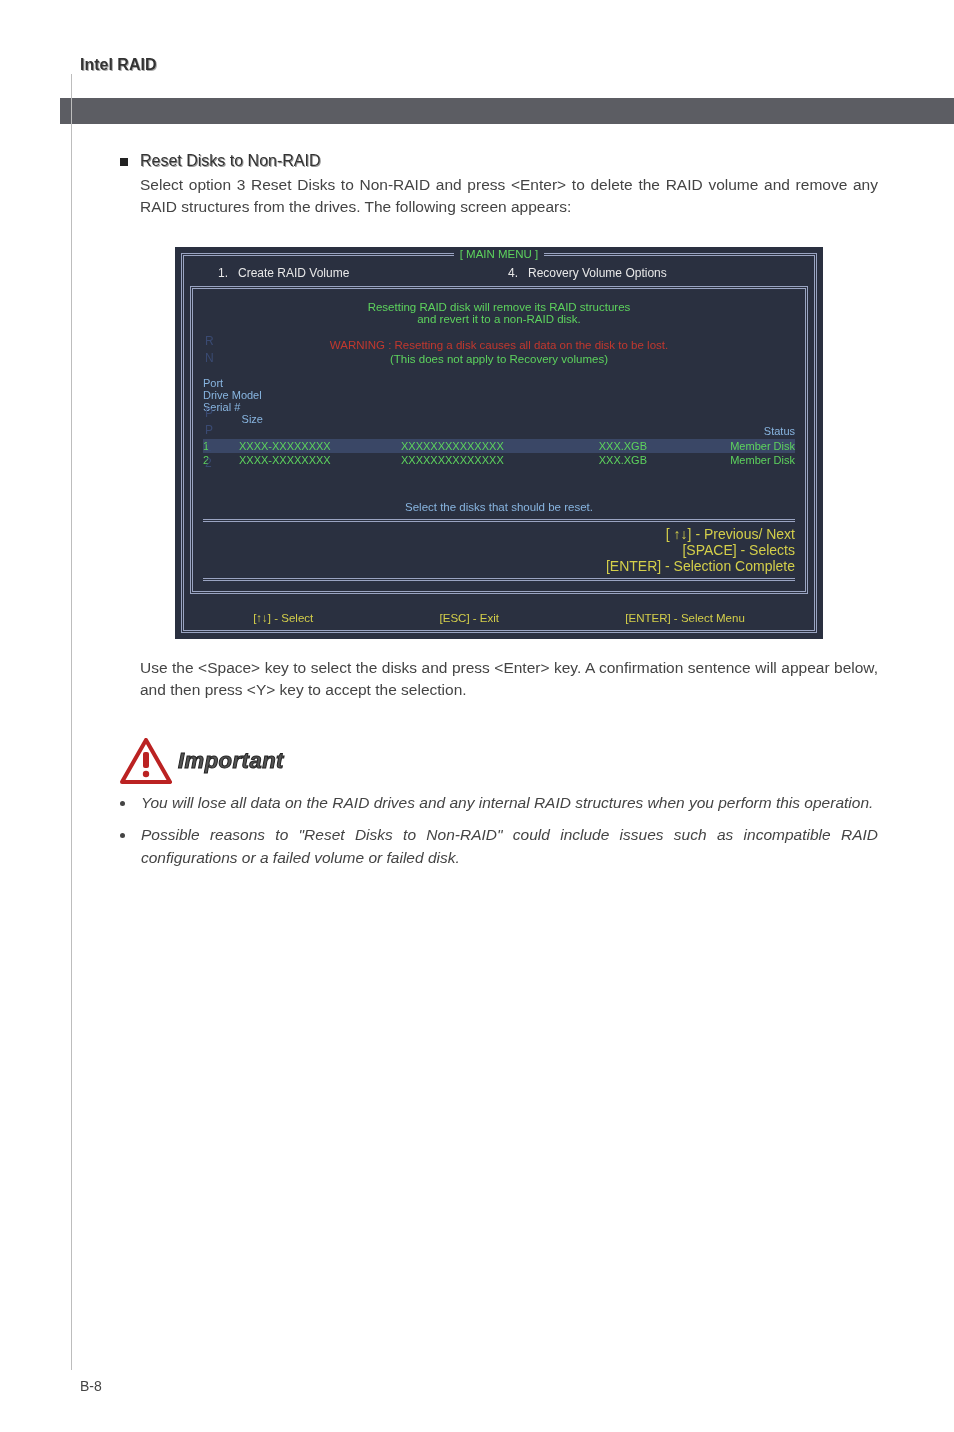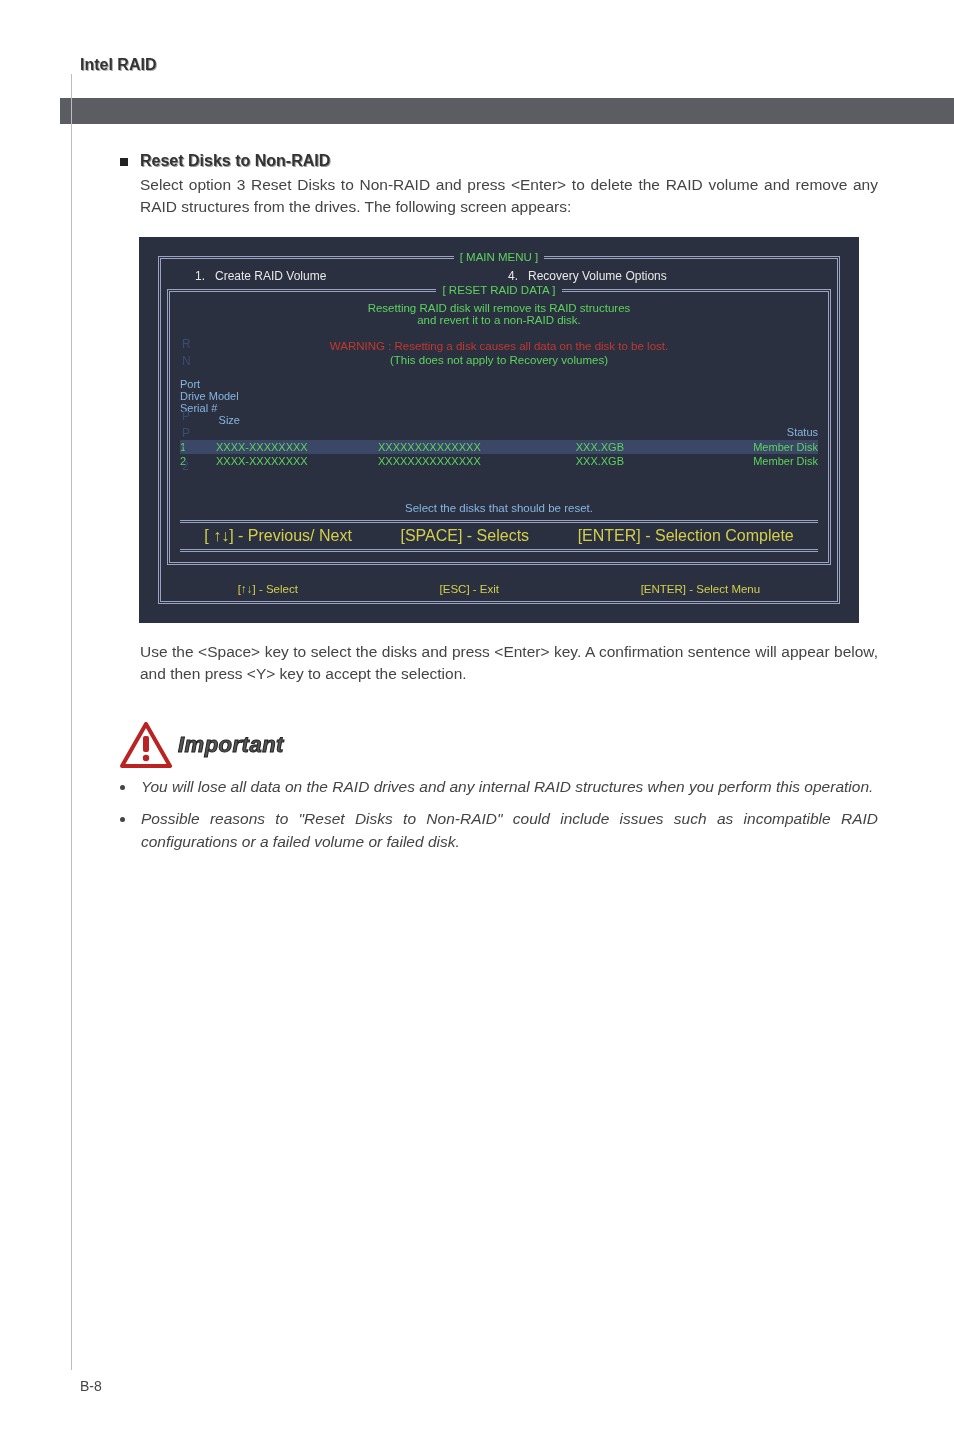--- a/index.html
+++ b/index.html
@@ -35,40 +35,40 @@
   .left-rule {
     position: absolute;
     left: 71px;
     top: 74px;
     bottom: 62px;
     width: 1px;
     background: #bdbdbd;
   }
   .section-title {
     font-size: 16px;
-    font-weight: bold;
+    font-weight: normal;
     text-shadow: 1px 1px 0 #999;
     margin-bottom: 4px;
   }
   .bullet-row { display: flex; gap: 12px; }
   .bullet { width: 8px; height: 8px; background: #222; margin-top: 6px; flex: none; }
   .body-text {
     font-size: 15.5px;
     line-height: 1.45;
     color: #444;
     text-align: justify;
   }
   .post-text { margin-top: 18px; margin-left: 20px; }
 
   
   .bios {
-    margin: 18px auto 0 auto;
-    width: 720px;
+    margin: 28px auto 0 auto;
+    width: 648px;
     background: #2a3040;
-    padding: 19px;
+    padding: 6px;
     font-family: "Arial", sans-serif;
     font-size: 11.5px;
     color: #c8d0e0;
     position: relative;
   }
   .bios-outer {
     border: 3px double #9aa4c2;
     padding: 4px 6px 6px 6px;
   }
   .main-menu-label { text-align: center; color: #5dd35d; font-size: 11.5px; margin-top: -12px; }
@@ -95,23 +95,23 @@
   .disk-row { display:flex; padding: 1px 0; font-size: 11px; }
   .c-port { width:36px; }
   .c-model { width:162px; }
   .c-serial { width:186px; }
   .c-size { width:66px; text-align:right; padding-right:6px;}
   .c-status { flex:1;text-align:right; }
   .sel { background:#3a4766; color:#5dd35d; }
 
   .instr { text-align:center; margin-top: 34px; color:#88b5e0; font-size:11.5px; }
   .hint-bar {
-    display:flex; justify-content: space-around; text-align:left;
+    display:flex; justify-content: space-around; text-align:right;
     border-top: 3px double #9aa4c2; border-bottom: 3px double #9aa4c2;
-    margin-top: 6px; padding: 4px 0; color:#d4cf4a; font-size:16px;
+    margin-top: 6px; padding: 4px 0; color:#d4cf4a; font-size:14px;flex-direction:column;
   }
   .bottom-bar {
     display:flex; justify-content: space-around; text-align:center;
     margin-top: 18px; color:#d4cf4a; font-size:11.5px;
   }
 
   .bg-letters { position:absolute; left:12px; color:#3a4a72; font-size:12px; line-height:1.4; }
 
   
   .important-row { display:flex; align-items:center; margin-top: 36px; gap: 6px; }
@@ -159,21 +159,20 @@
       <div class="bios-outer">
         <div class="main-menu-label"><span>[   MAIN  MENU   ]</span></div>
         <div class="menu-row">
           <div class="col"><span class="n">1.</span><span>Create  RAID  Volume</span></div>
           <div class="col"><span class="n">4.</span><span>Recovery Volume  Options</span></div>
         </div>
 
         <div class="reset-panel">
           <div class="bg-letters" style="top:44px;">R<br>N</div>
           <div class="bg-letters" style="top:116px;">P<br>P<br>1<br>2</div>
-          <div class="reset-label"><span>[ RESET  RAID  DATA ]</span></div>
           <div class="center green" style="margin-top:6px;">Resetting  RAID  disk  will  remove  its  RAID  structures</div>
           <div class="center green">and  revert  it  to  a  non-RAID  disk.</div>
           <div class="center red" style="margin-top:14px;">WARNING : Resetting  a  disk  causes  all  data  on  the  disk  to  be  lost.</div>
           <div class="center green" style="margin-top:2px;">(This  does  not  apply  to  Recovery  volumes)</div>
 
           <div class="disk-table">
             <div class="disk-head ltblue">
               <div class="c-port">Port</div>
               <div class="c-model">Drive  Model</div>
               <div class="c-serial">Serial  #</div>

